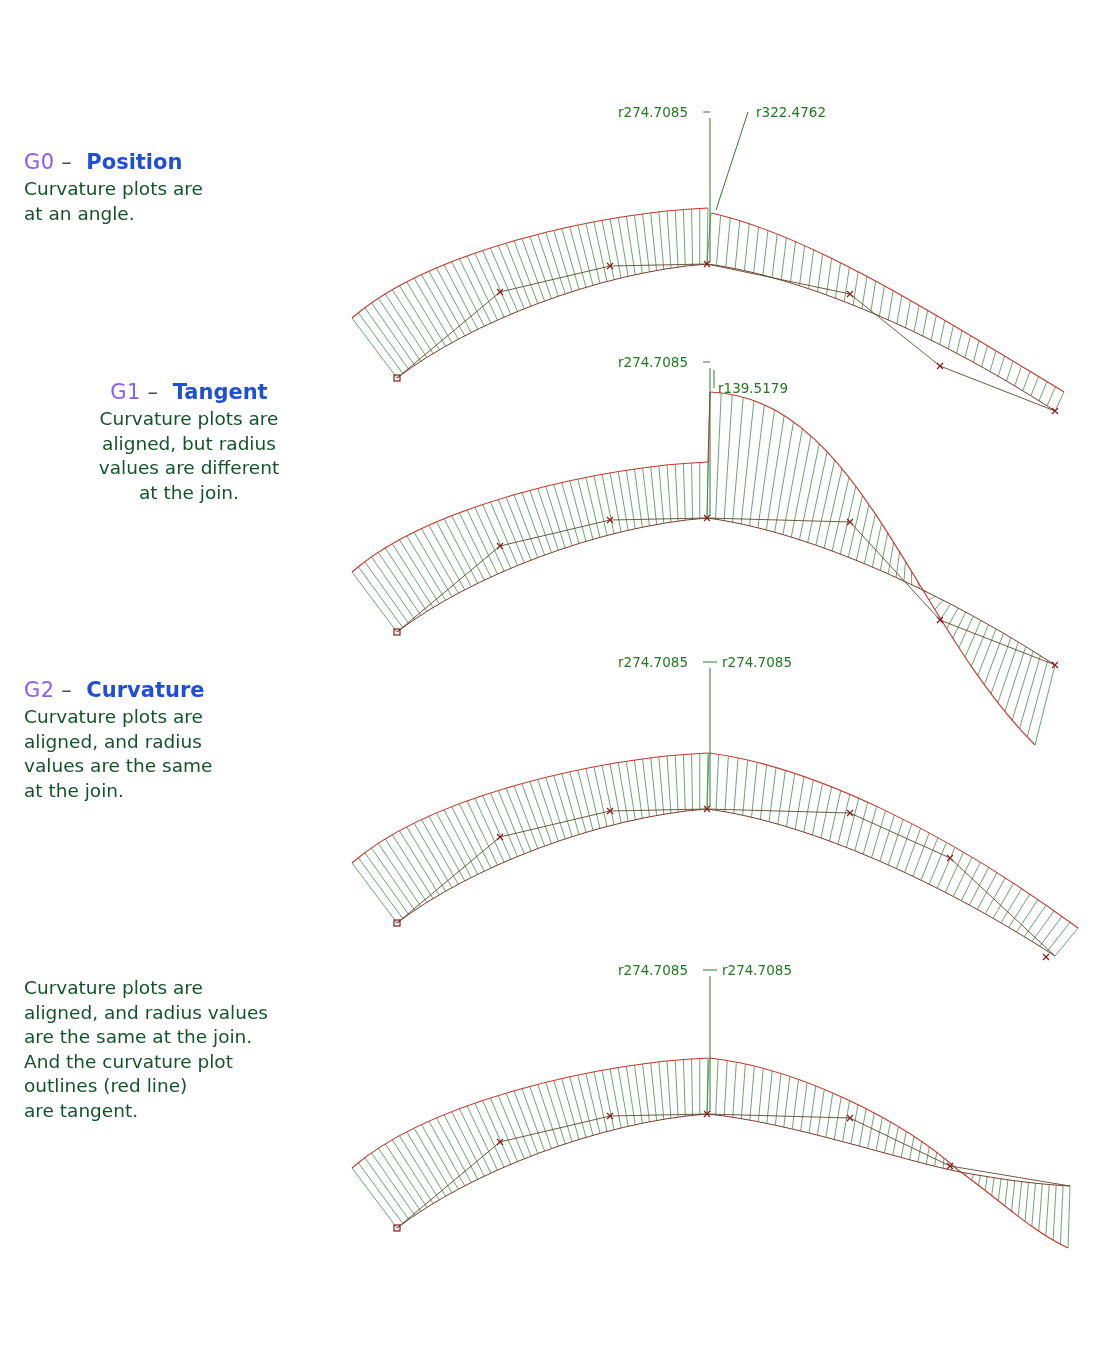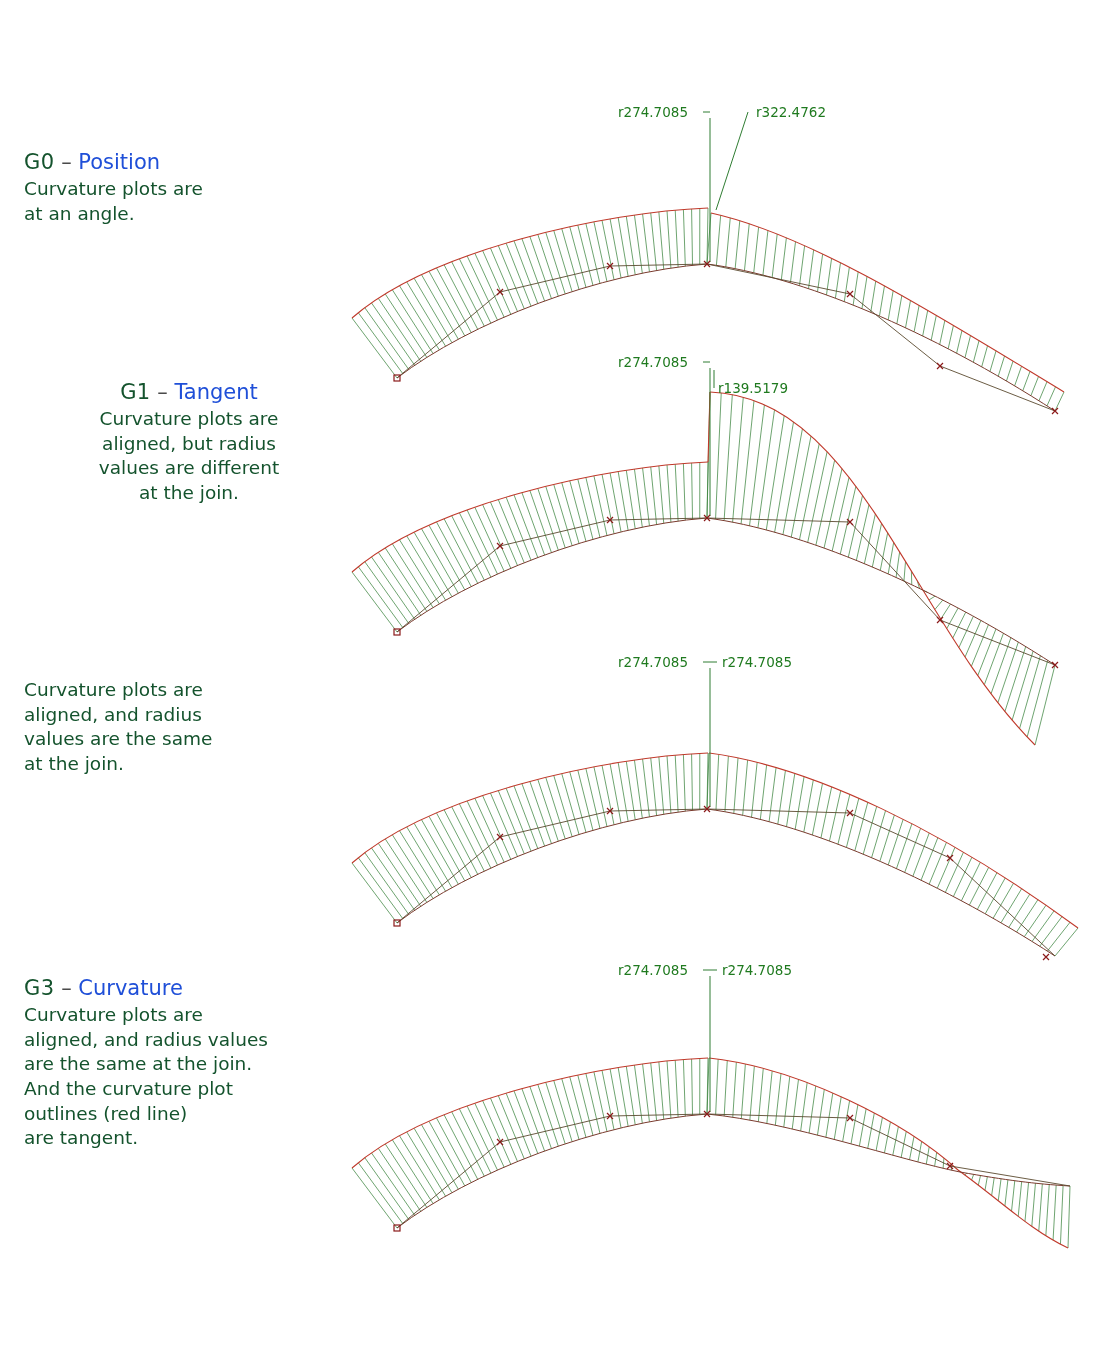--- a/index.html
+++ b/index.html
@@ -25,30 +25,31 @@
     left: 24px;
     width: 330px;
   }
   .caption .heading {
     font-size: 21px;
     line-height: 1.15;
     margin-bottom: 3px;
     white-space: nowrap;
   }
   .caption .heading .gcode {
-    color: #14532d;
+    color: #8b5cf6;
     font-weight: 500;
     letter-spacing: 0.4px;
   }
   .caption .heading .dash {
     color: #4a4a4a;
   }
   .caption .heading .term {
     color: #1f4fd8;
-    font-weight: 400;
+    font-weight: 700;
+    margin-left: 8px;
   }
   .caption .body {
     font-size: 18.5px;
     line-height: 1.33;
     color: #14532d;
     white-space: pre-line;
   }
   .cap-g0 { top: 150px; }
   .cap-g1 { top: 380px; text-align: center; }
   .cap-g2 { top: 678px; }
@@ -87,32 +88,32 @@
       <span class="dash">–</span>
       <span class="term">Tangent</span>
     </div>
     <div class="body">Curvature plots are
 aligned, but radius
 values are different
 at the join.</div>
   </div>
 
   <div class="caption cap-g2">
+    <div class="heading">
+      <span class="gcode">G2</span>
+      <span class="dash">–</span>
+      <span class="term">Curvature</span>
+    </div>
     <div class="body">Curvature plots are
 aligned, and radius
 values are the same
 at the join.</div>
   </div>
 
   <div class="caption cap-g3">
-    <div class="heading">
-      <span class="gcode">G3</span>
-      <span class="dash">–</span>
-      <span class="term">Curvature</span>
-    </div>
     <div class="body">Curvature plots are
 aligned, and radius values
 are the same at the join.
 And the curvature plot
 outlines (red line)
 are tangent.</div>
   </div>
 
   <svg id="figures" width="1100" height="1370" viewBox="0 0 1100 1370">
     <defs>

